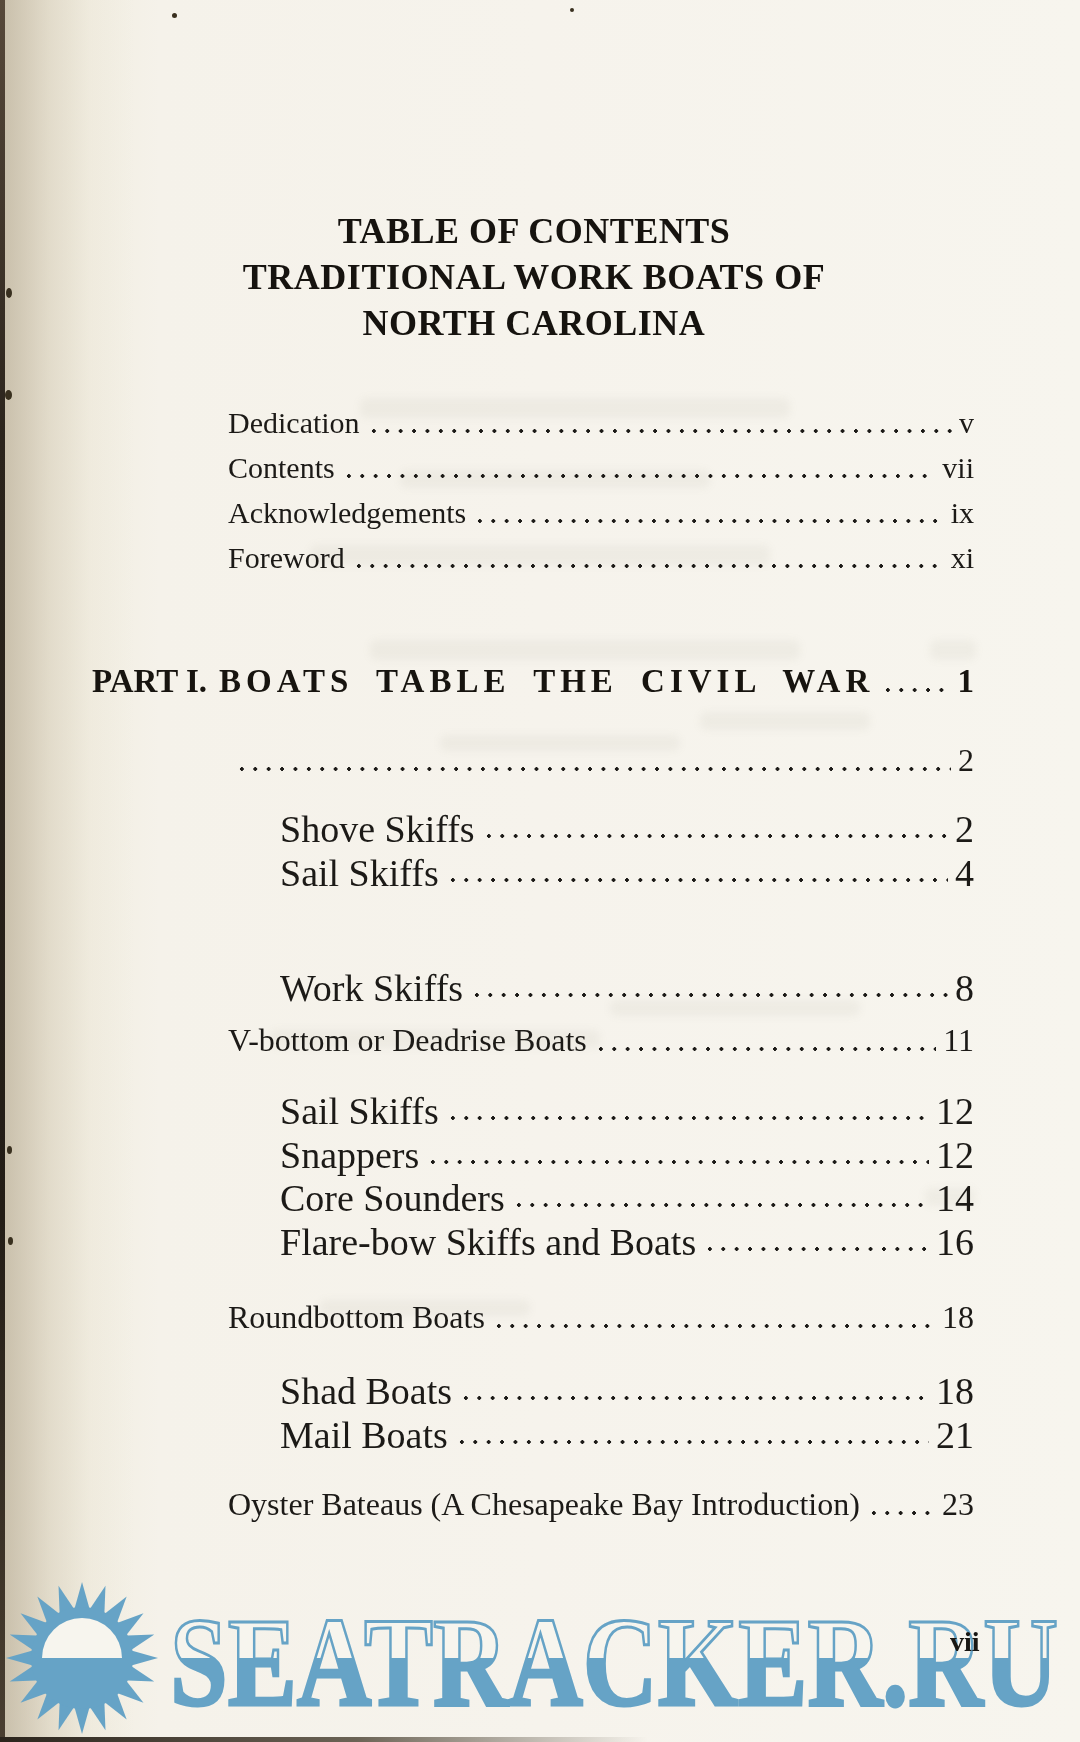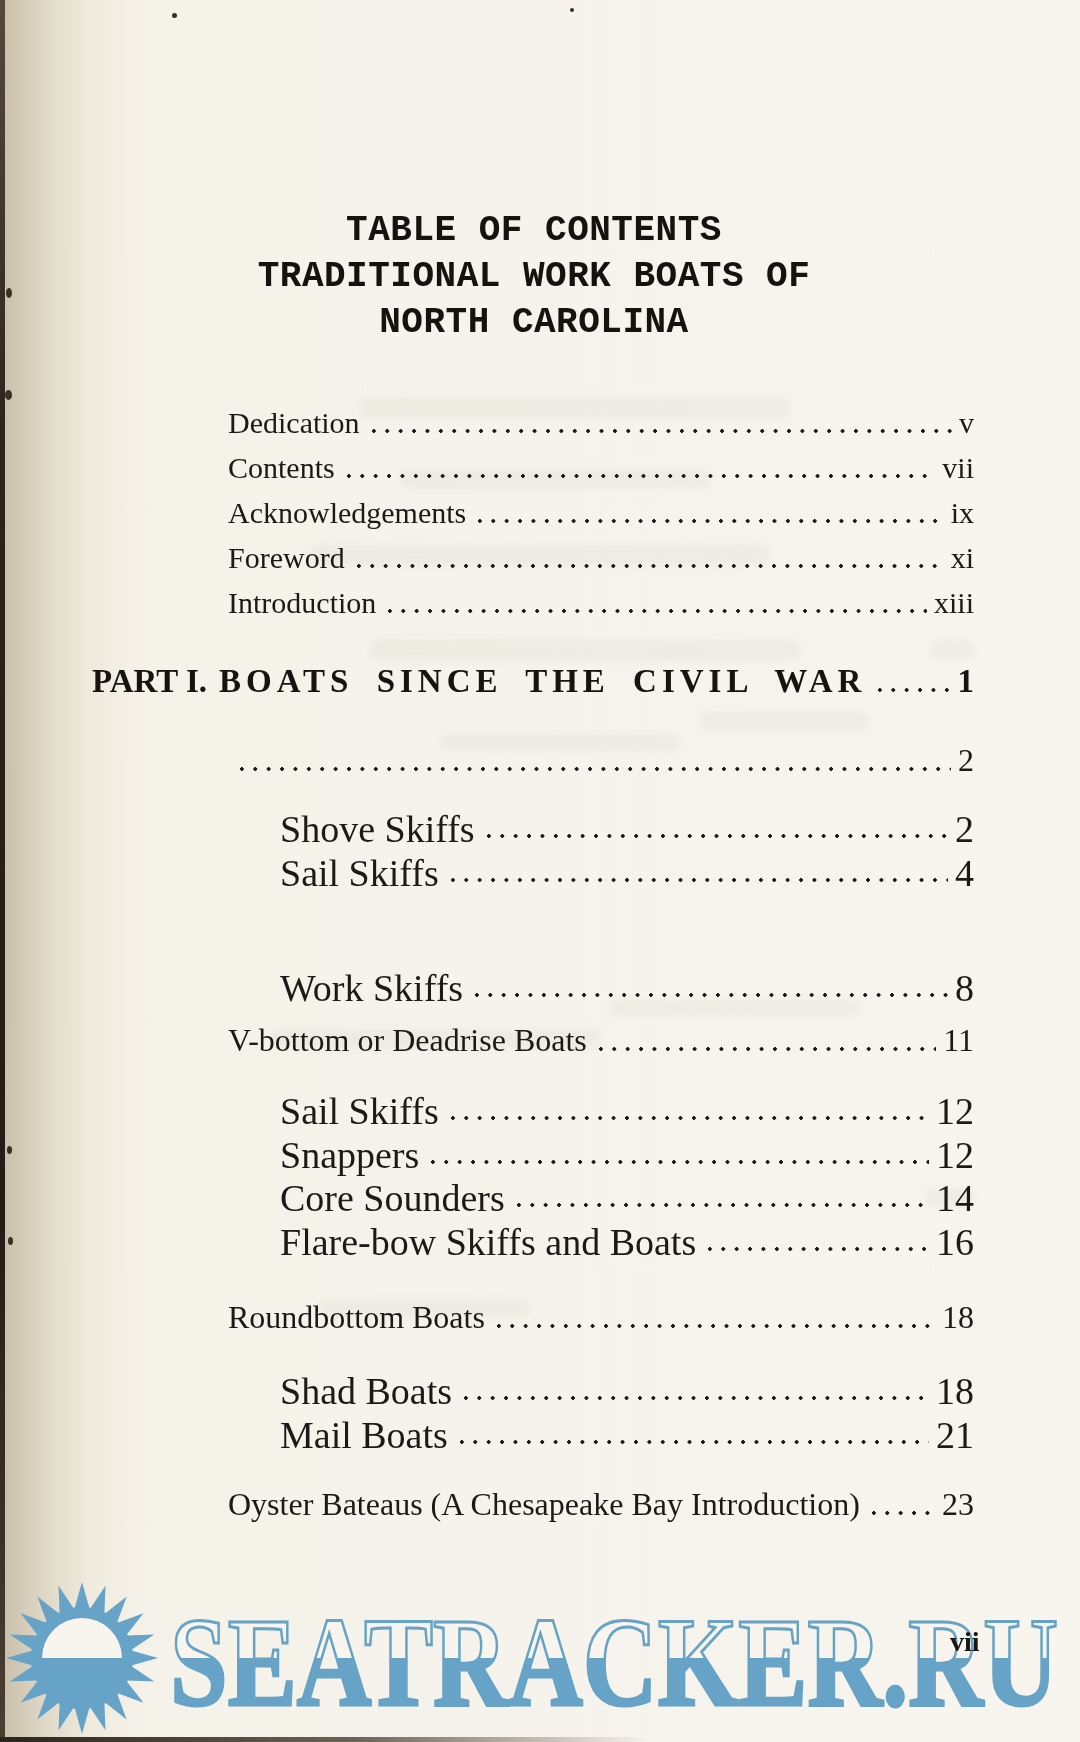--- a/index.html
+++ b/index.html
@@ -17,21 +17,21 @@
     background:linear-gradient(90deg, rgba(176,164,140,.50), rgba(203,194,172,.32) 35%, rgba(226,219,201,.18) 65%, rgba(242,238,226,0));}
   .bottom-edge{position:absolute;left:0;right:40%;bottom:0;height:5px;
     background:linear-gradient(90deg,#2b241c,#6b6355 55%, rgba(181,173,156,0));}
   .speck{position:absolute;background:#39301f;border-radius:50%;}
   .smudge{position:absolute;background:#8e8c78;opacity:.08;filter:blur(4px);border-radius:6px;}
 
   
   .column{position:absolute;left:92px;top:0;width:884px;height:100%;}
   .title-block{position:absolute;top:208px;left:0;width:100%;
     text-align:center;font-weight:bold;font-size:36px;line-height:46px;
-    letter-spacing:0.5px;color:#16130f;font-family:Liberation Mono, monospace;}
+    letter-spacing:0.5px;color:#16130f;}
   .row{position:absolute;left:136px;right:2px;display:flex;align-items:flex-end;white-space:nowrap;}
   .row .lbl{flex:0 0 auto;}
   .row .leader{flex:1 1 auto;height:8px;margin:0 7px 7px 11px;
     background:radial-gradient(circle 1.7px at 3px 4px, #1c1a17 97%, rgba(0,0,0,0)) 0 0/13.4px 8px repeat-x;}
   .row .pg{flex:0 0 auto;}
   .fm{font-size:30px;line-height:38px;}
   .lvl0{left:0;font-size:33px;line-height:42px;font-weight:bold;color:#17140f;}
   .lvl0 .part-title{letter-spacing:5px;word-spacing:10px;margin-left:12px;}
   .lvl0 .leader{margin-bottom:8px;}
   .lvl1{font-size:32px;line-height:40px;}
@@ -87,29 +87,24 @@
   <div class="row fm" style="top:539px;">
     <span class="lbl">Foreword</span>
     <span class="leader"></span>
     <span class="pg">xi</span>
   </div>
   <div class="row fm" style="top:494px;">
     <span class="lbl">Acknowledgements</span>
     <span class="leader"></span>
     <span class="pg">ix</span>
   </div>
-  <div class="row fm" style="top:584px;">
-    <span class="lbl">Introduction</span>
-    <span class="leader"></span>
-    <span class="pg">xiii</span>
-  </div>
 
   <div class="row lvl0" style="top:660px;">
     <span class="lbl">PART I.</span>
-    <span class="lbl part-title">BOATS SINCE THE CIVIL WAR</span>
+    <span class="lbl part-title">BOATS TABLE THE CIVIL WAR</span>
     <span class="leader"></span>
     <span class="pg">1</span>
   </div>
 
   <div class="row lvl1" style="top:740px;">
     <span class="leader"></span>
     <span class="pg">2</span>
   </div>
   <div class="row lvl2" style="top:811px;">
     <span class="lbl">Shove Skiffs</span>

